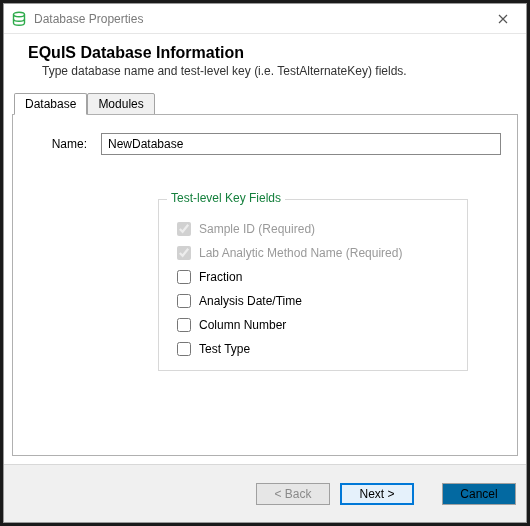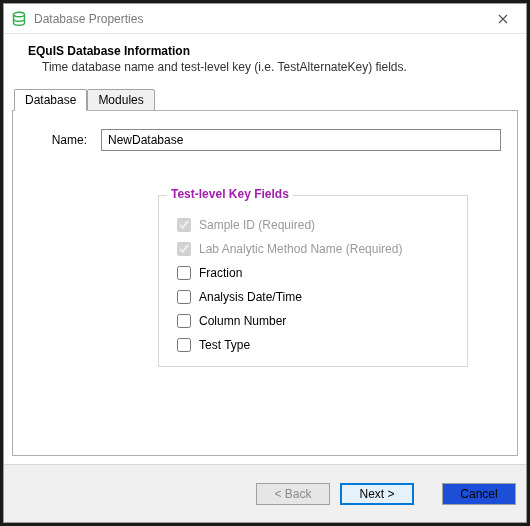--- a/index.html
+++ b/index.html
@@ -32,21 +32,21 @@
   .titlebar .title { flex: 1; font-size: 12px; }
   .titlebar .close {
     width: 34px; height: 24px;
     display:flex; align-items:center; justify-content:center;
     color:#7a7a7a;
     font-size: 14px;
   }
   .header {
     padding: 10px 16px 14px 24px;
   }
-  .header h1 { font-size: 12px; font-weight: bold; color:#000; margin-bottom:2px;}
+  .header h1 { font-size: 16px; font-weight: bold; color:#000; margin-bottom:2px;}
   .header p { font-size: 12px; color:#333; padding-left: 14px;}
   .tabs-wrap { flex:1; display:flex; flex-direction:column; padding: 0 8px 8px 8px;}
   .tabstrip { display:flex; position:relative; top:1px; padding-left:2px;}
   .tab {
     padding: 3px 10px;
     border: 1px solid #a3a3a3;
     background: #f0f0f0;
     font-size: 12px;
     border-top-left-radius: 2px;
     border-top-right-radius: 2px;
@@ -77,22 +77,21 @@
     width: 310px;
     border:1px solid #d8d8d8;
     padding: 18px 12px 12px 12px;
   }
   .groupbox .legend {
     position:absolute;
     top:-9px; left:8px;
     background:#fff;
     padding: 0 4px;
     font-size:12px;
-    color:#a21caf;
-    font-weight:bold;
+    color:#15803d;
   }
   .chk-row {
     display:flex; align-items:center;
     margin: 4px 0 10px 6px;
     font-size:12px;
   }
   .chk-row:last-child{ margin-bottom:2px;}
   .chk-row input[type=checkbox]{
     width:14px; height:14px; margin-right:8px;
   }
@@ -105,21 +104,21 @@
     display:flex;
     align-items:center;
     justify-content:flex-end;
     padding: 0 10px;
     gap: 10px;
   }
   .btn {
     min-width: 74px;
     height: 22px;
     border:1px solid #a0a0a0;
-    background:#1d4ed8;
+    background:#0369a1;
     font-size:12px;
     font-family:inherit;
     padding: 0 10px;
     cursor:pointer;
   }
   .btn.primary {
     border:1px solid #0078d7;
     outline:1px solid #0078d7;
     outline-offset:-2px;
     background:#e5f1fb;
@@ -144,21 +143,21 @@
     <span class="title">Database Properties</span>
     <span class="close">
       <svg width="10" height="10" viewBox="0 0 10 10">
         <path d="M1 1 L9 9 M9 1 L1 9" stroke="#555" stroke-width="1.2"></path>
       </svg>
     </span>
   </div>
 
   <div class="header">
     <h1>EQuIS Database Information</h1>
-    <p>Time database name and test-level key (i.e. TestAlternateKey) fields.</p>
+    <p>Type database name and test-level key (i.e. TestAlternateKey) fields.</p>
   </div>
 
   <div class="tabs-wrap">
     <div class="tabstrip">
       <div class="tab active">
         <span>Database</span>
       </div>
       <div class="tab">
         <span>Modules</span>
       </div>

